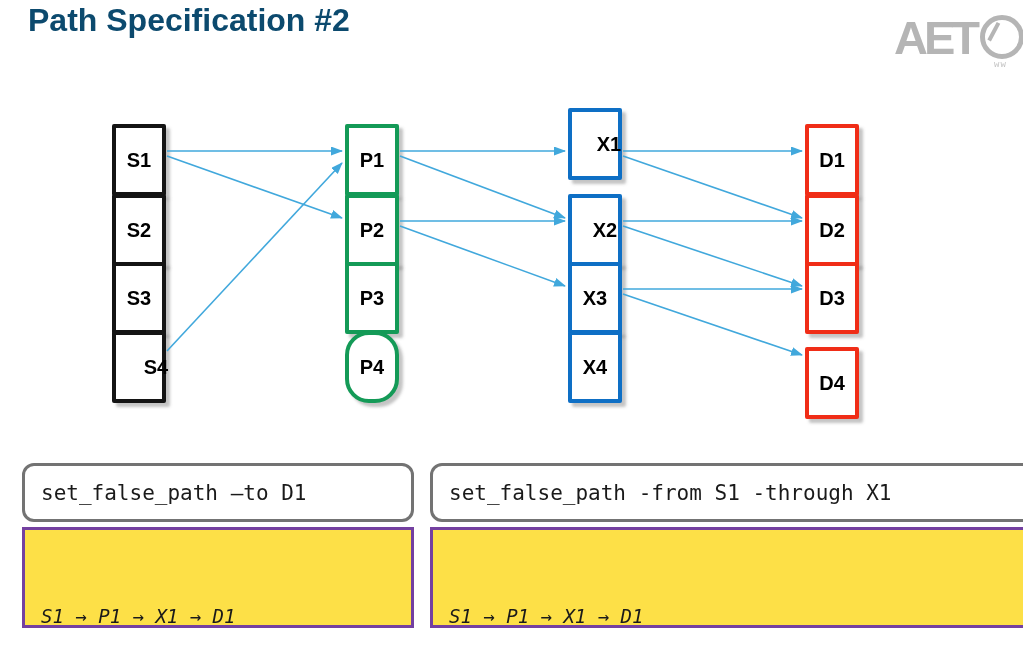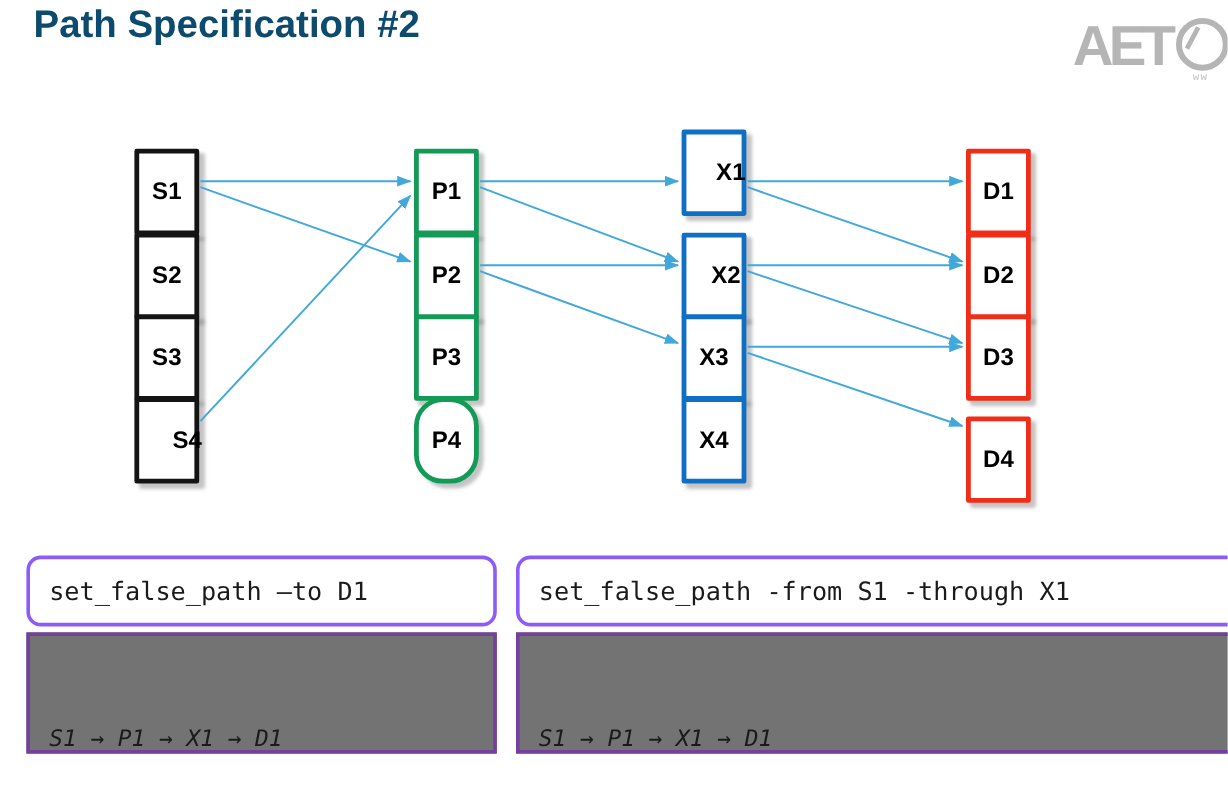--- a/index.html
+++ b/index.html
@@ -35,28 +35,28 @@
   .node{
     position:absolute;width:54px;height:72px;box-sizing:border-box;
     background:#ffffff;border:4px solid #000;border-radius:2px;
     display:flex;align-items:center;justify-content:center;
     font-size:20px;font-weight:bold;color:#000000;
     box-shadow:4px 4px 3px rgba(125,125,125,0.45);
   }
   
   .cmd-box{
     position:absolute;box-sizing:border-box;height:59px;
-    border:3px solid #8b5cf6;border-radius:12px;background:#fff;
+    border:3px solid #737373;border-radius:12px;background:#fff;
     display:flex;align-items:center;padding-left:16px;
     font-family:"DejaVu Sans Mono",monospace;font-size:21px;color:#1a1a1a;
     white-space:pre;
   }
   .paths-box{
     position:absolute;box-sizing:border-box;height:101px;
-    border:3px solid #7440a0;background:#737373;
+    border:3px solid #7440a0;background:#fde047;
     padding:11px 0 0 16px;
     font-family:"DejaVu Sans Mono",monospace;font-style:italic;
     font-size:19px;color:#1a1a1a;line-height:30px;white-space:pre;
   }
   .panel-left{left:22px;width:392px;}
   .panel-right{left:430px;width:612px;}
   .cmd-row{top:463px;}
   .paths-row{top:527px;}
 </style>
 </head>

